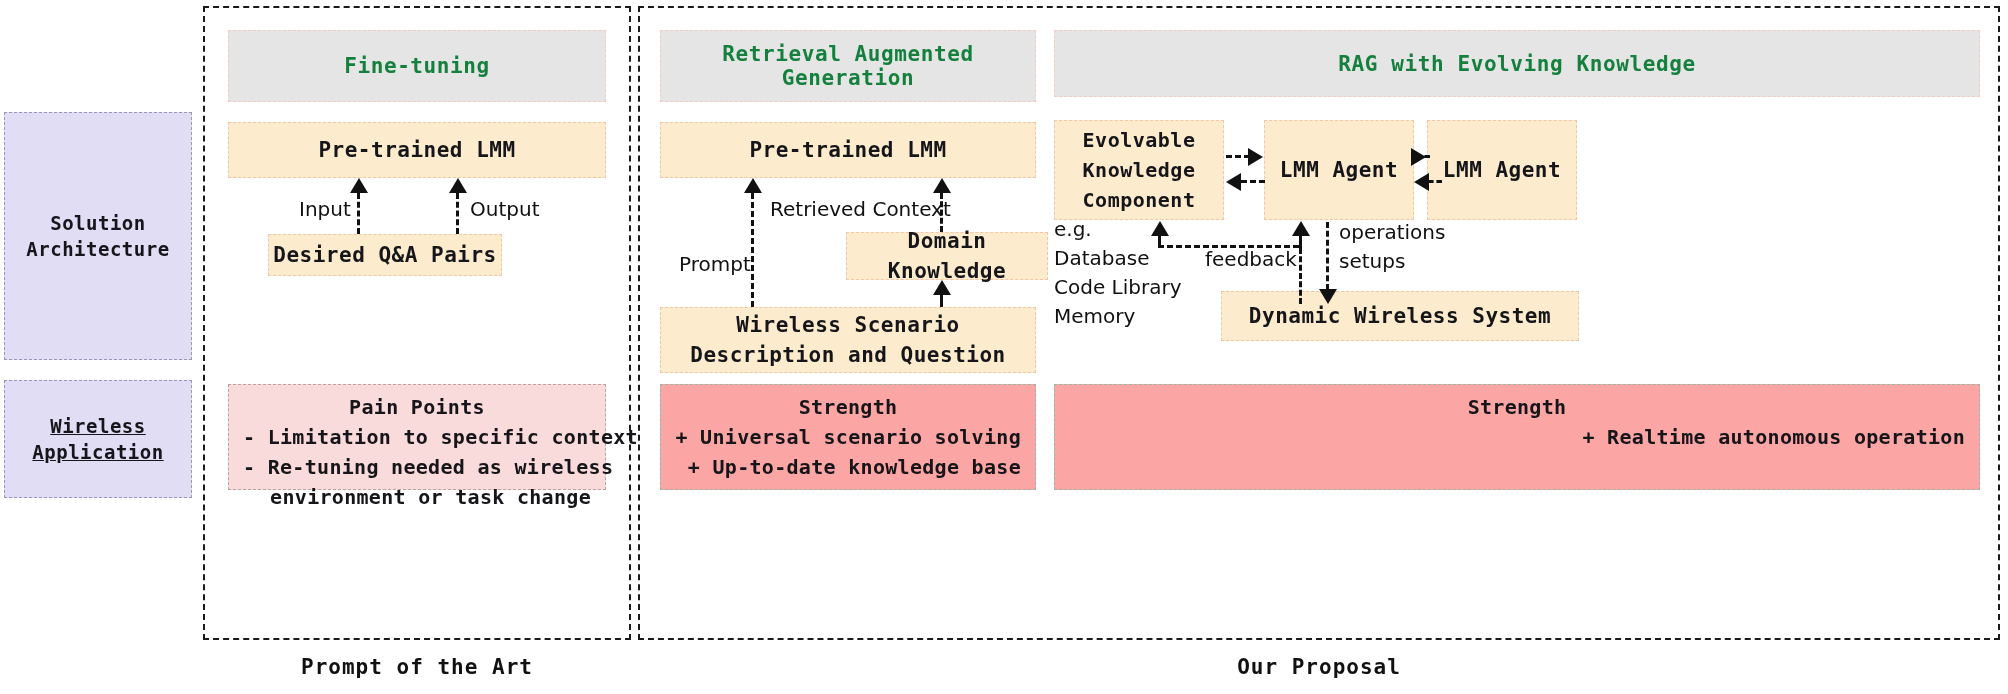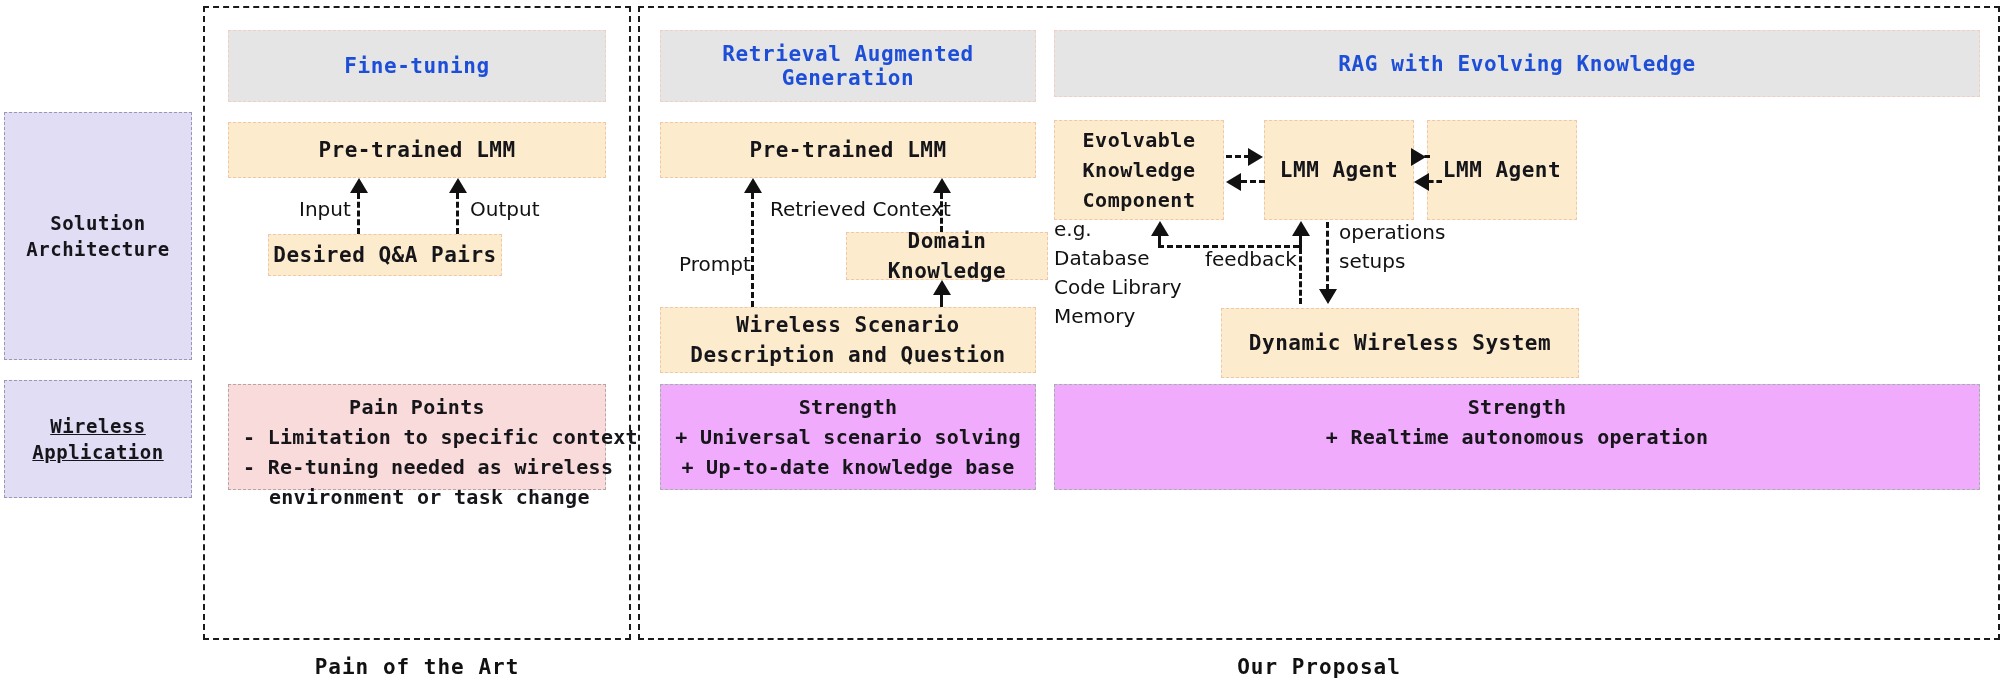--- a/index.html
+++ b/index.html
@@ -28,21 +28,21 @@
     white-space:pre-line;
   }
 
   
   .hdr{
     background:#e5e5e6;
     border:1.5px dashed #f0cfc0;
     display:flex;align-items:center;justify-content:center;
     text-align:center;
     font-size:21px;font-weight:700;letter-spacing:.6px;
-    color:#1d4ed8;
+    color:#15803d;
   }
 
   
   .orange{
     background:#fceccd;
     border:1.5px dashed #f0c8a8;
     display:flex;align-items:center;justify-content:center;
     text-align:center;
     font-size:21px;line-height:30px;font-weight:700;letter-spacing:.5px;
     color:#15151a;
@@ -52,28 +52,28 @@
 
   
   .pain{
     background:#fadbdb;
     border:1.5px dashed #b9a3a3;
     font-size:20px;line-height:30px;font-weight:700;letter-spacing:.3px;
     color:#15151a;
     padding:7px 14px 6px 14px;
   }
   .strength{
-    background:#f0abfc;
+    background:#fca5a5;
     border:1.5px dashed #9db5a3;
     font-size:20px;line-height:30px;font-weight:700;letter-spacing:.3px;
     color:#15151a;
     padding:7px 14px 6px 14px;
   }
   .boxtitle{text-align:center;display:block;}
-  .bline{text-align:center;display:block;white-space:pre;}
+  .bline{text-align:right;display:block;white-space:pre;}
 
   
   .ann{
     font-family:"DejaVu Sans","Liberation Sans",sans-serif;
     font-size:20px;line-height:26px;font-weight:400;color:#111111;
     white-space:pre-line;
   }
   .ann.lh{line-height:29px;}
 
   
@@ -171,21 +171,21 @@
 <div class="abs hdr" style="left:1054px;top:30px;width:926px;height:67px;">RAG with Evolving Knowledge</div>
 
 <div class="abs orange small" style="left:1054px;top:120px;width:170px;height:100px;">Evolvable
 Knowledge
 Component</div>
 
 <div class="abs orange" style="left:1264px;top:120px;width:150px;height:100px;">LMM Agent</div>
 
 <div class="abs orange" style="left:1427px;top:120px;width:150px;height:100px;">LMM Agent</div>
 
-<div class="abs orange" style="left:1221px;top:308px;width:358px;height:70px;">Dynamic Wireless System</div>
+<div class="abs orange" style="left:1221px;top:291px;width:358px;height:50px;">Dynamic Wireless System</div>
 
 <div class="abs hdash" style="left:1226px;top:155px;width:24px;"></div>
 <div class="abs arrow-right" style="left:1248px;top:148px;"></div>
 
 <div class="abs hdash" style="left:1241px;top:180px;width:24px;"></div>
 <div class="abs arrow-left" style="left:1226px;top:173px;"></div>
 
 <div class="abs hdash" style="left:1416px;top:155px;width:14px;"></div>
 <div class="abs arrow-right" style="left:1411px;top:148px;"></div>
 
@@ -209,14 +209,14 @@
 <div class="abs ann lh" style="left:1054px;top:215px;">e.g.
 Database
 Code Library
 Memory</div>
 
 <div class="abs strength" style="left:1054px;top:384px;width:926px;height:106px;">
   <span class="boxtitle">Strength</span>
   <span class="bline">+ Realtime autonomous operation</span>
 </div>
 
-<div class="abs caption" style="left:203px;top:655px;width:428px;">Pain of the Art</div>
+<div class="abs caption" style="left:203px;top:655px;width:428px;">Prompt of the Art</div>
 <div class="abs caption" style="left:638px;top:655px;width:1362px;">Our Proposal</div>
 
 </body></html>

